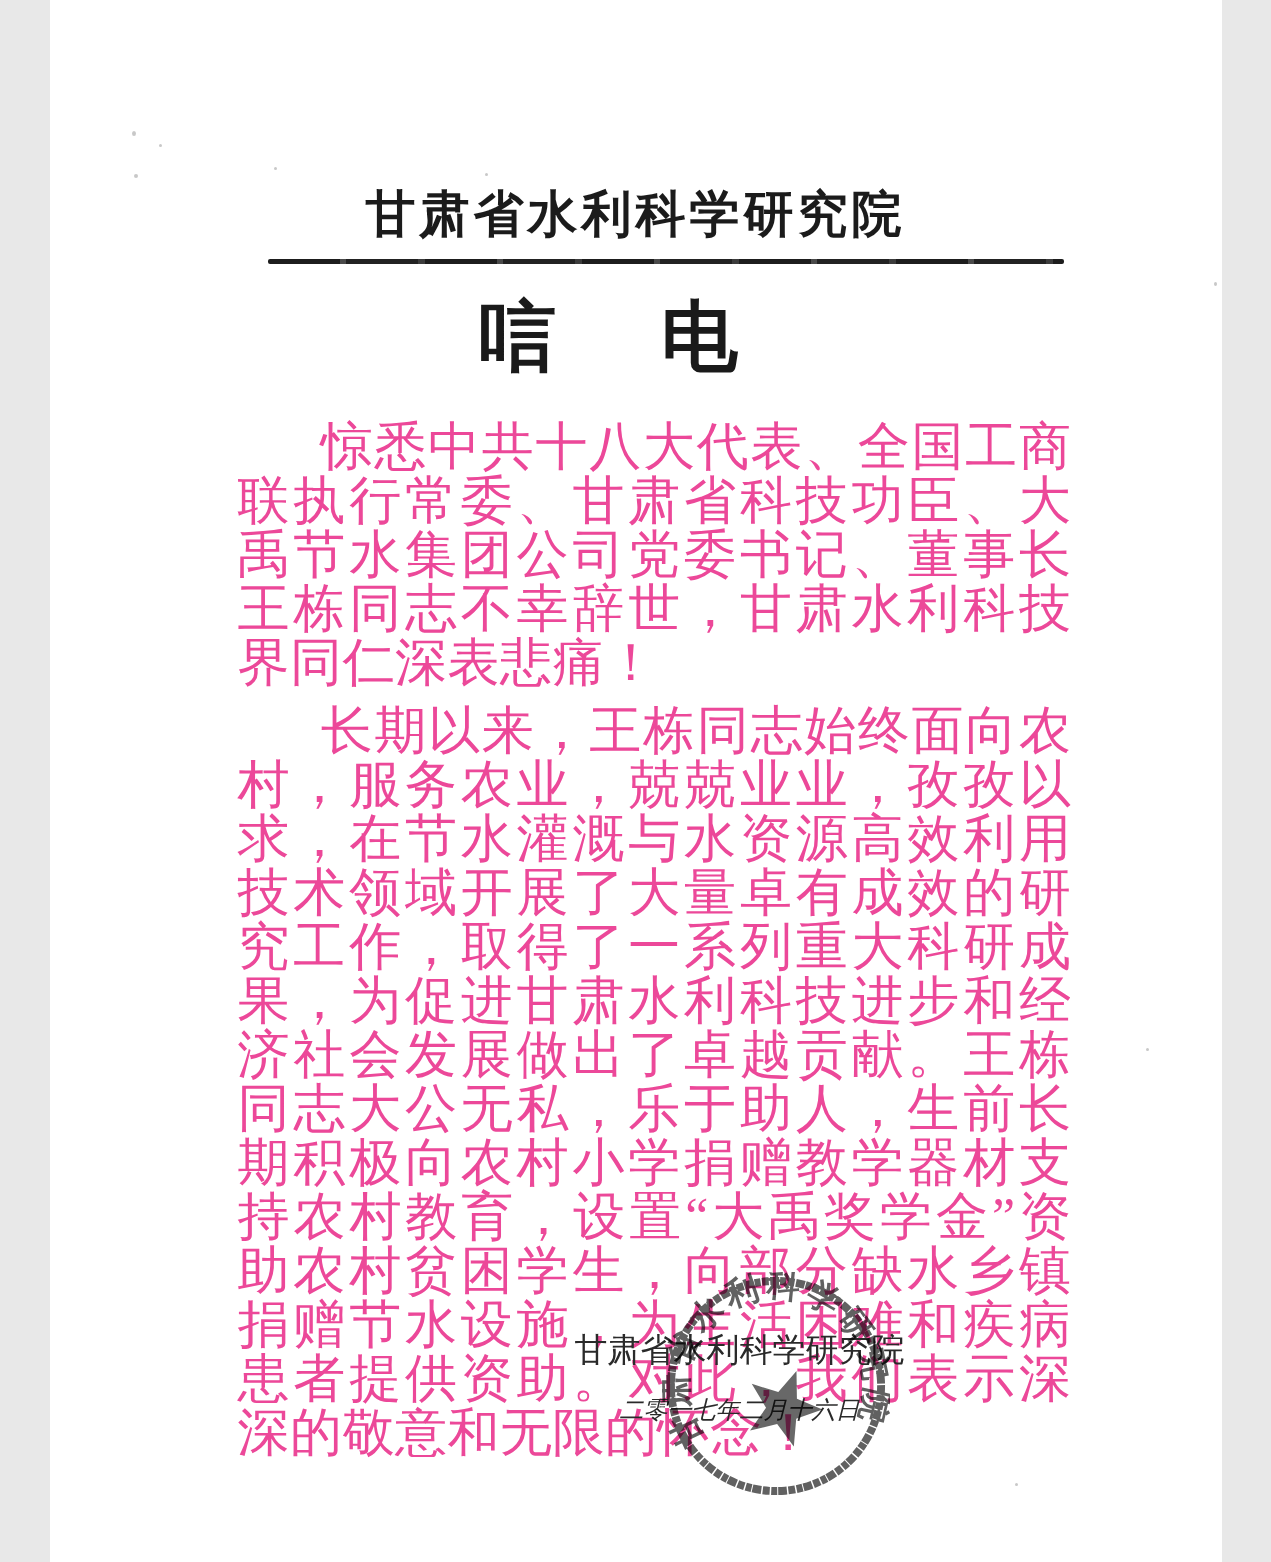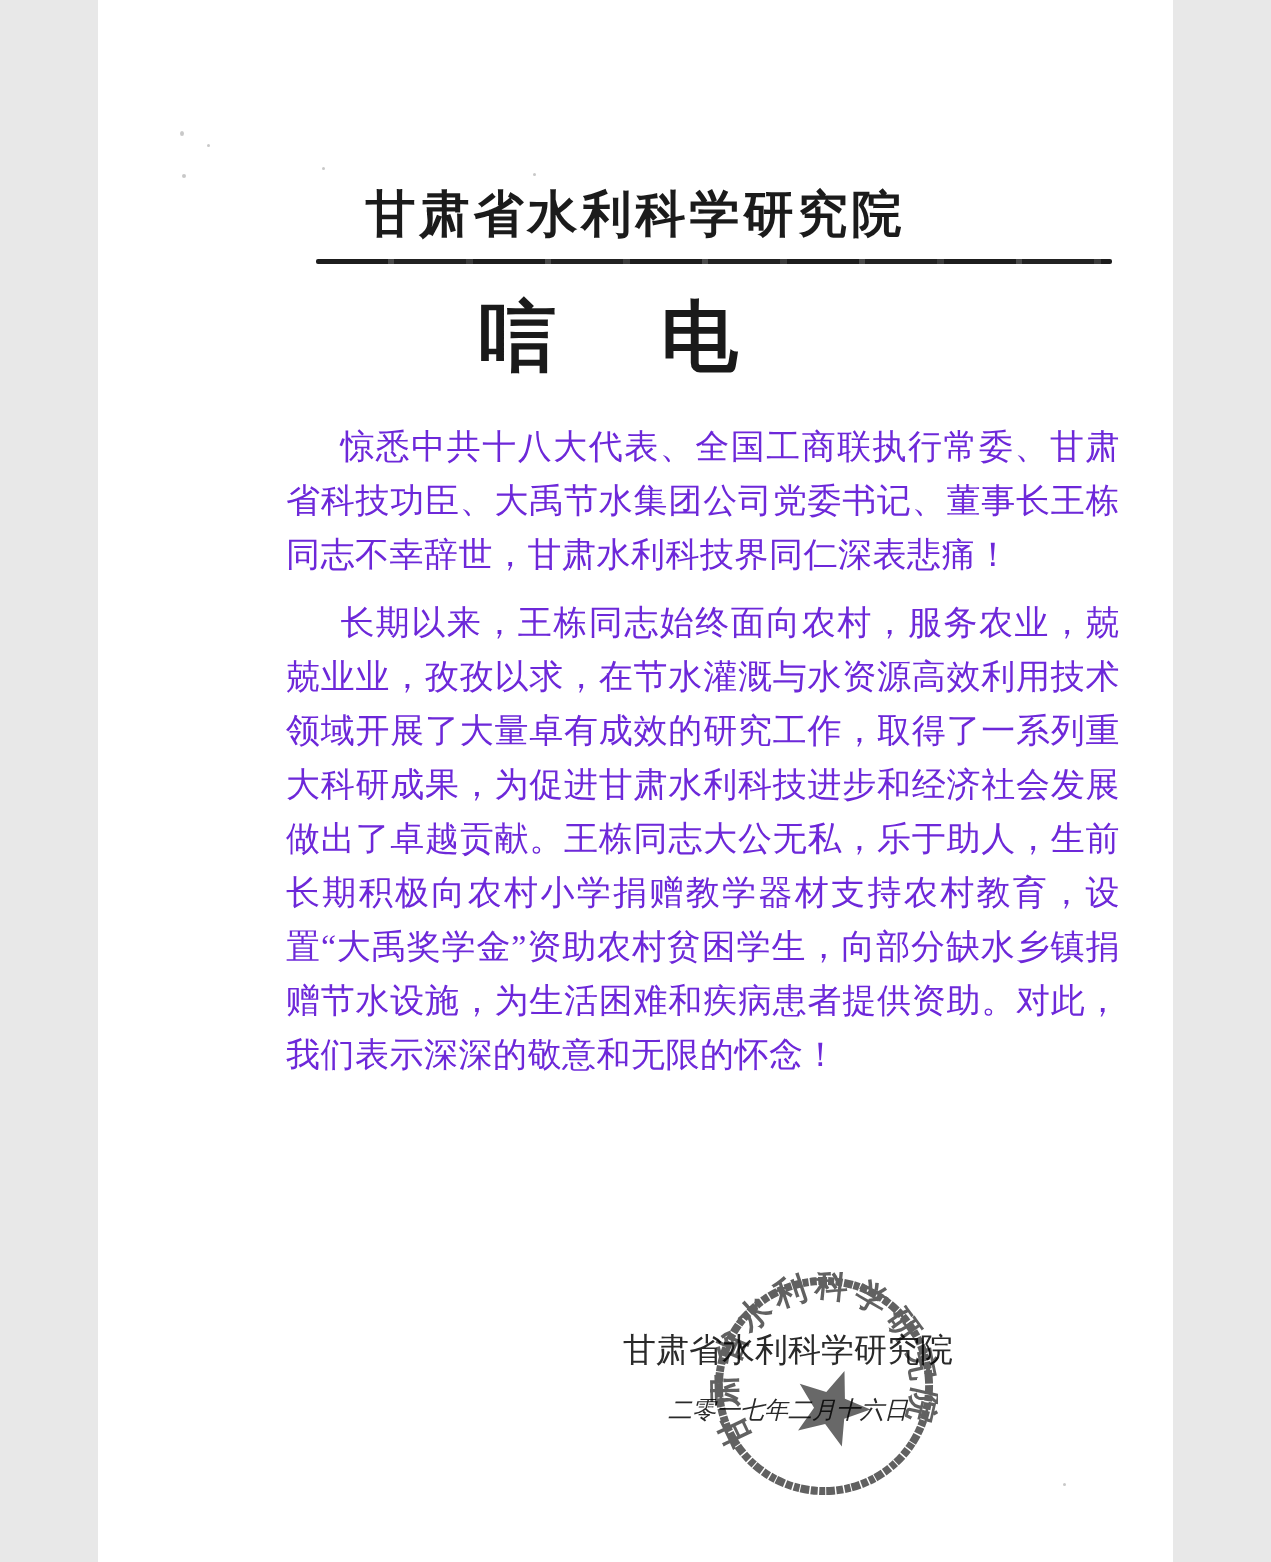--- a/index.html
+++ b/index.html
@@ -2,21 +2,21 @@
 <html><head>
 <meta charset="utf-8">
 <style>
   html, body {
     margin: 0;
     padding: 0;
     background: #e8e8e8;
   }
   .page {
     position: relative;
-    width: 1075px;
+    width: 1172px;
     height: 1562px;
     margin: 0 auto;
     background: #ffffff;
     overflow: hidden;
     font-family: "Liberation Serif", serif;
     color: #1f1f1f;
   }
 
   
   .letterhead {
@@ -64,26 +64,26 @@
     color: #1a1a1a;
     white-space: nowrap;
   }
 
   
   .body-text {
     position: absolute;
     top: 420px;
     left: 188px;
     width: 834px;
-    font-size: 34px;
+    font-size: 52px;
     line-height: 54px;
     letter-spacing: 0.5px;
     text-align: justify;
     text-justify: inter-ideograph;
-    color: #6d28d9;
+    color: #ec4899;
   }
   .body-text p {
     margin: 0 0 14px 0;
     text-indent: 1.6em;
   }
 
   
   .signature-block {
     position: absolute;
     top: 1334px;

